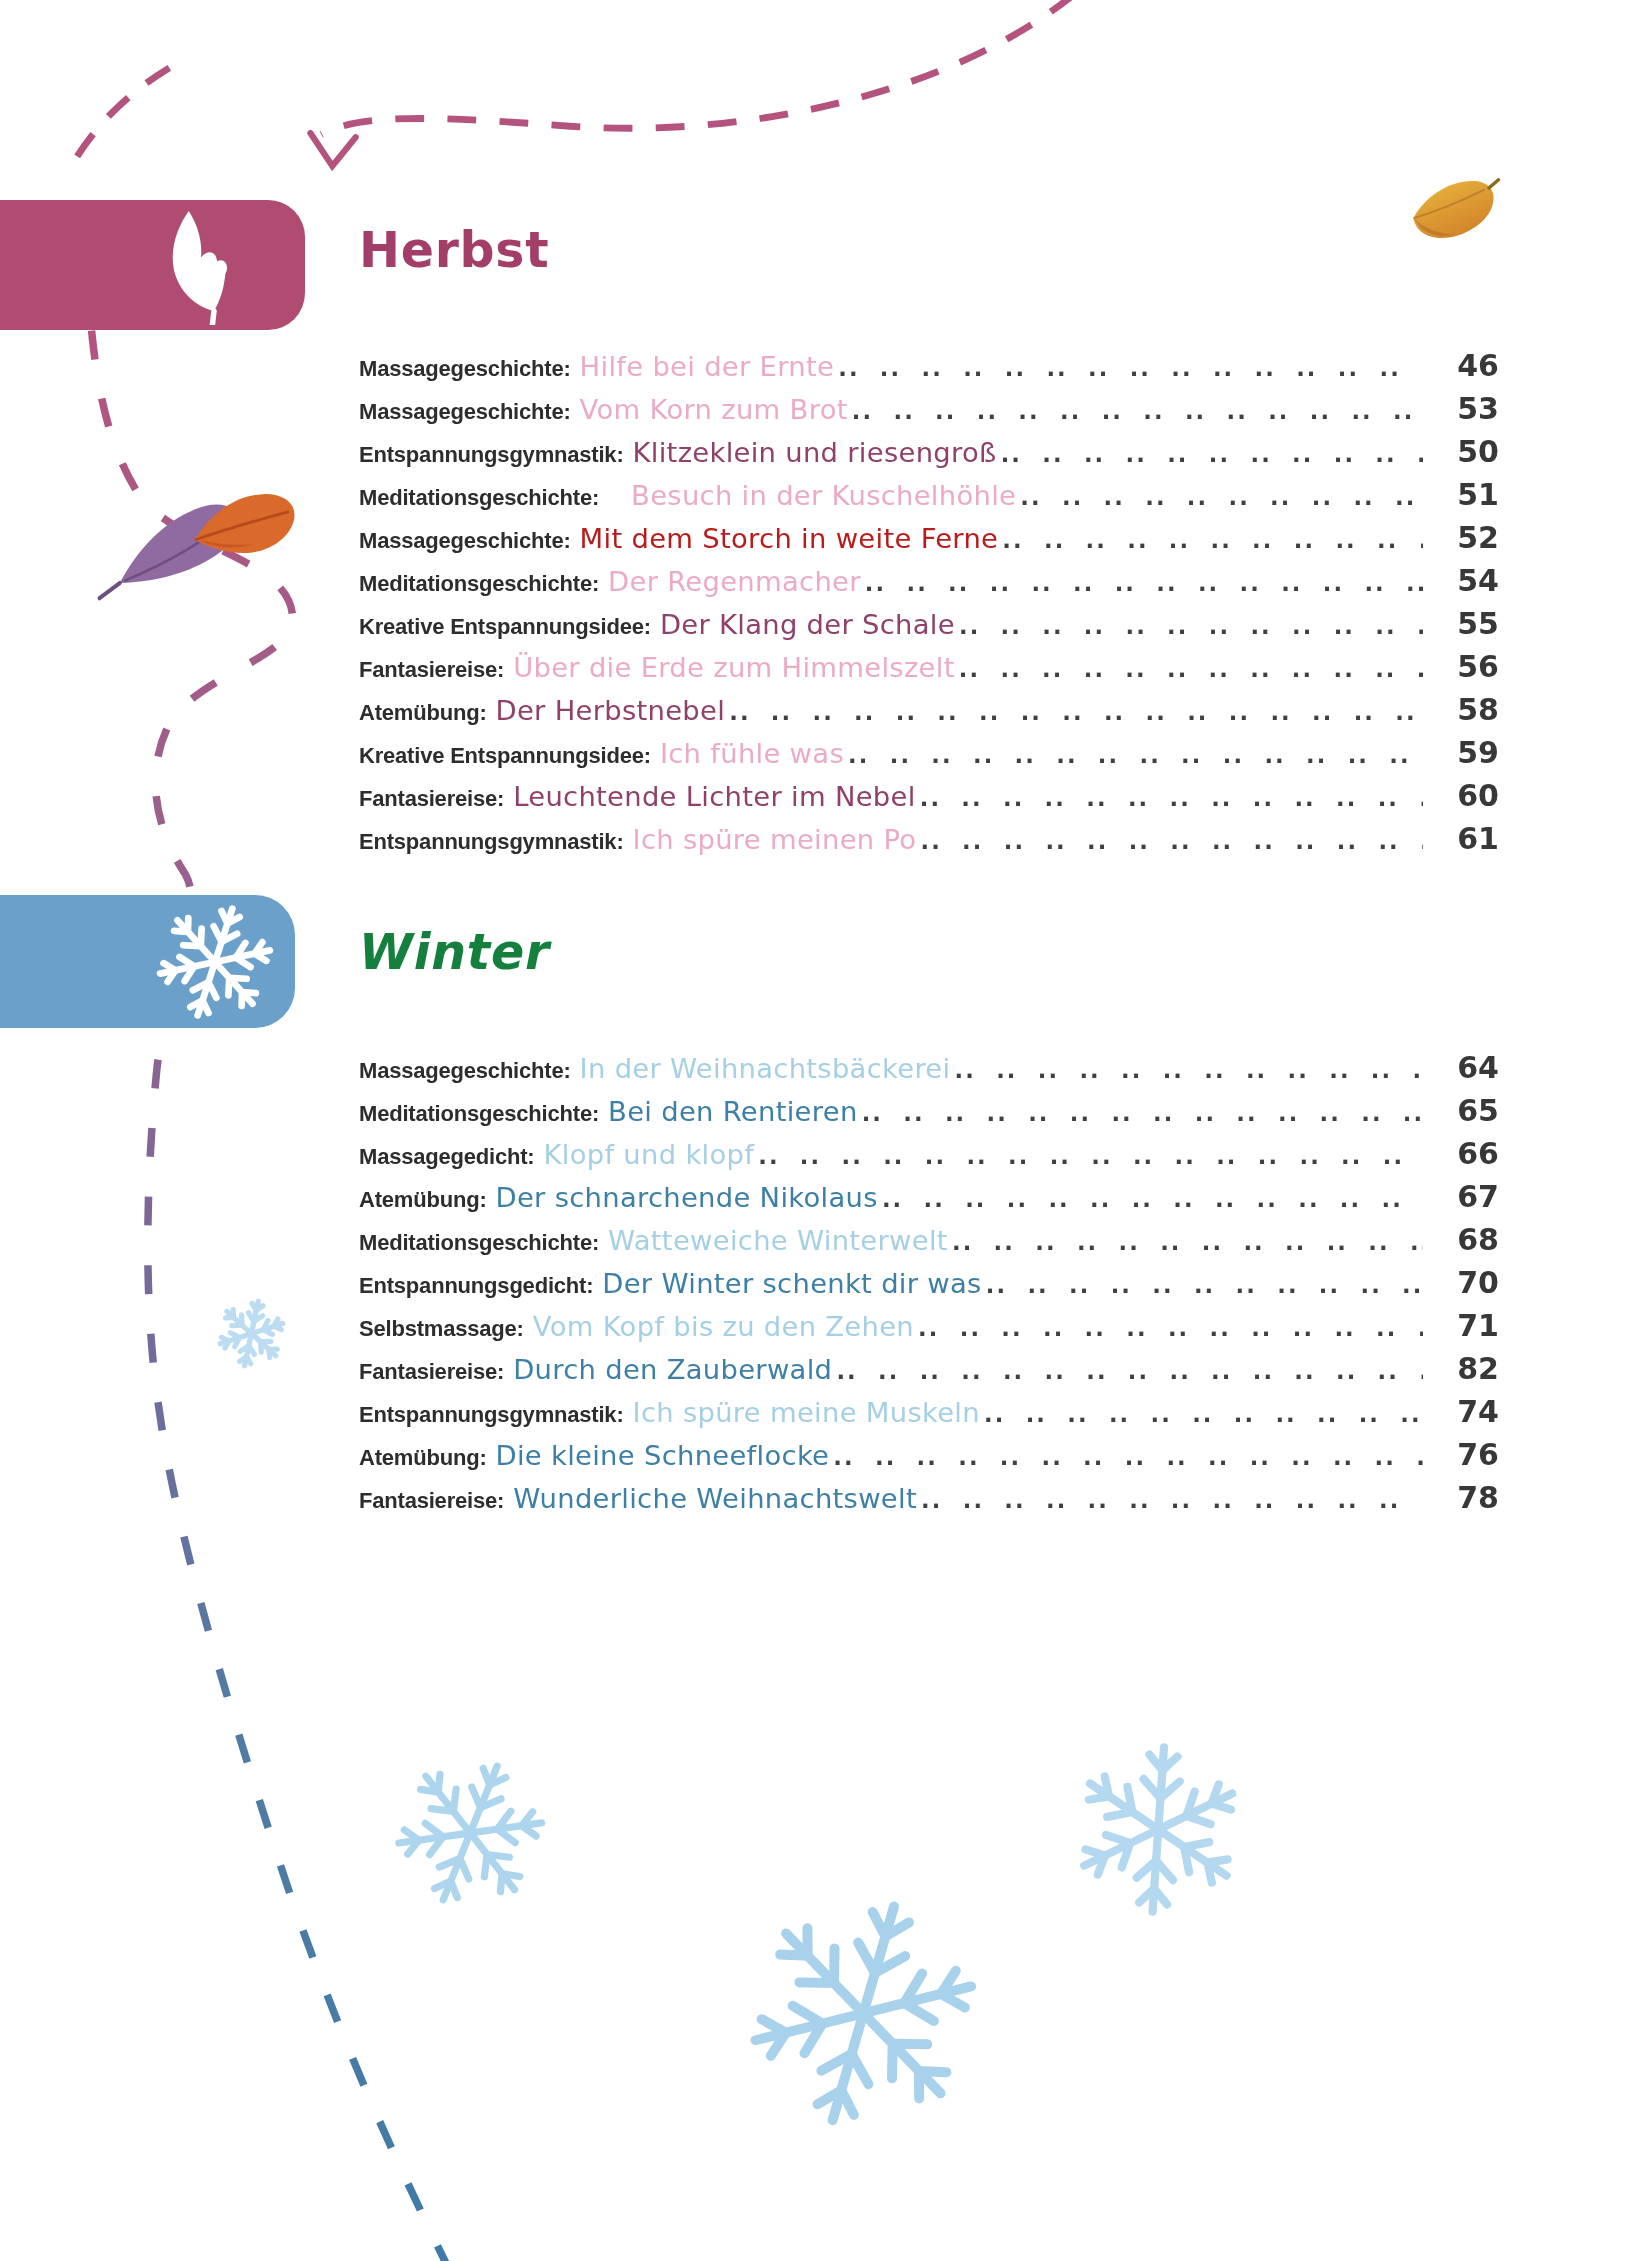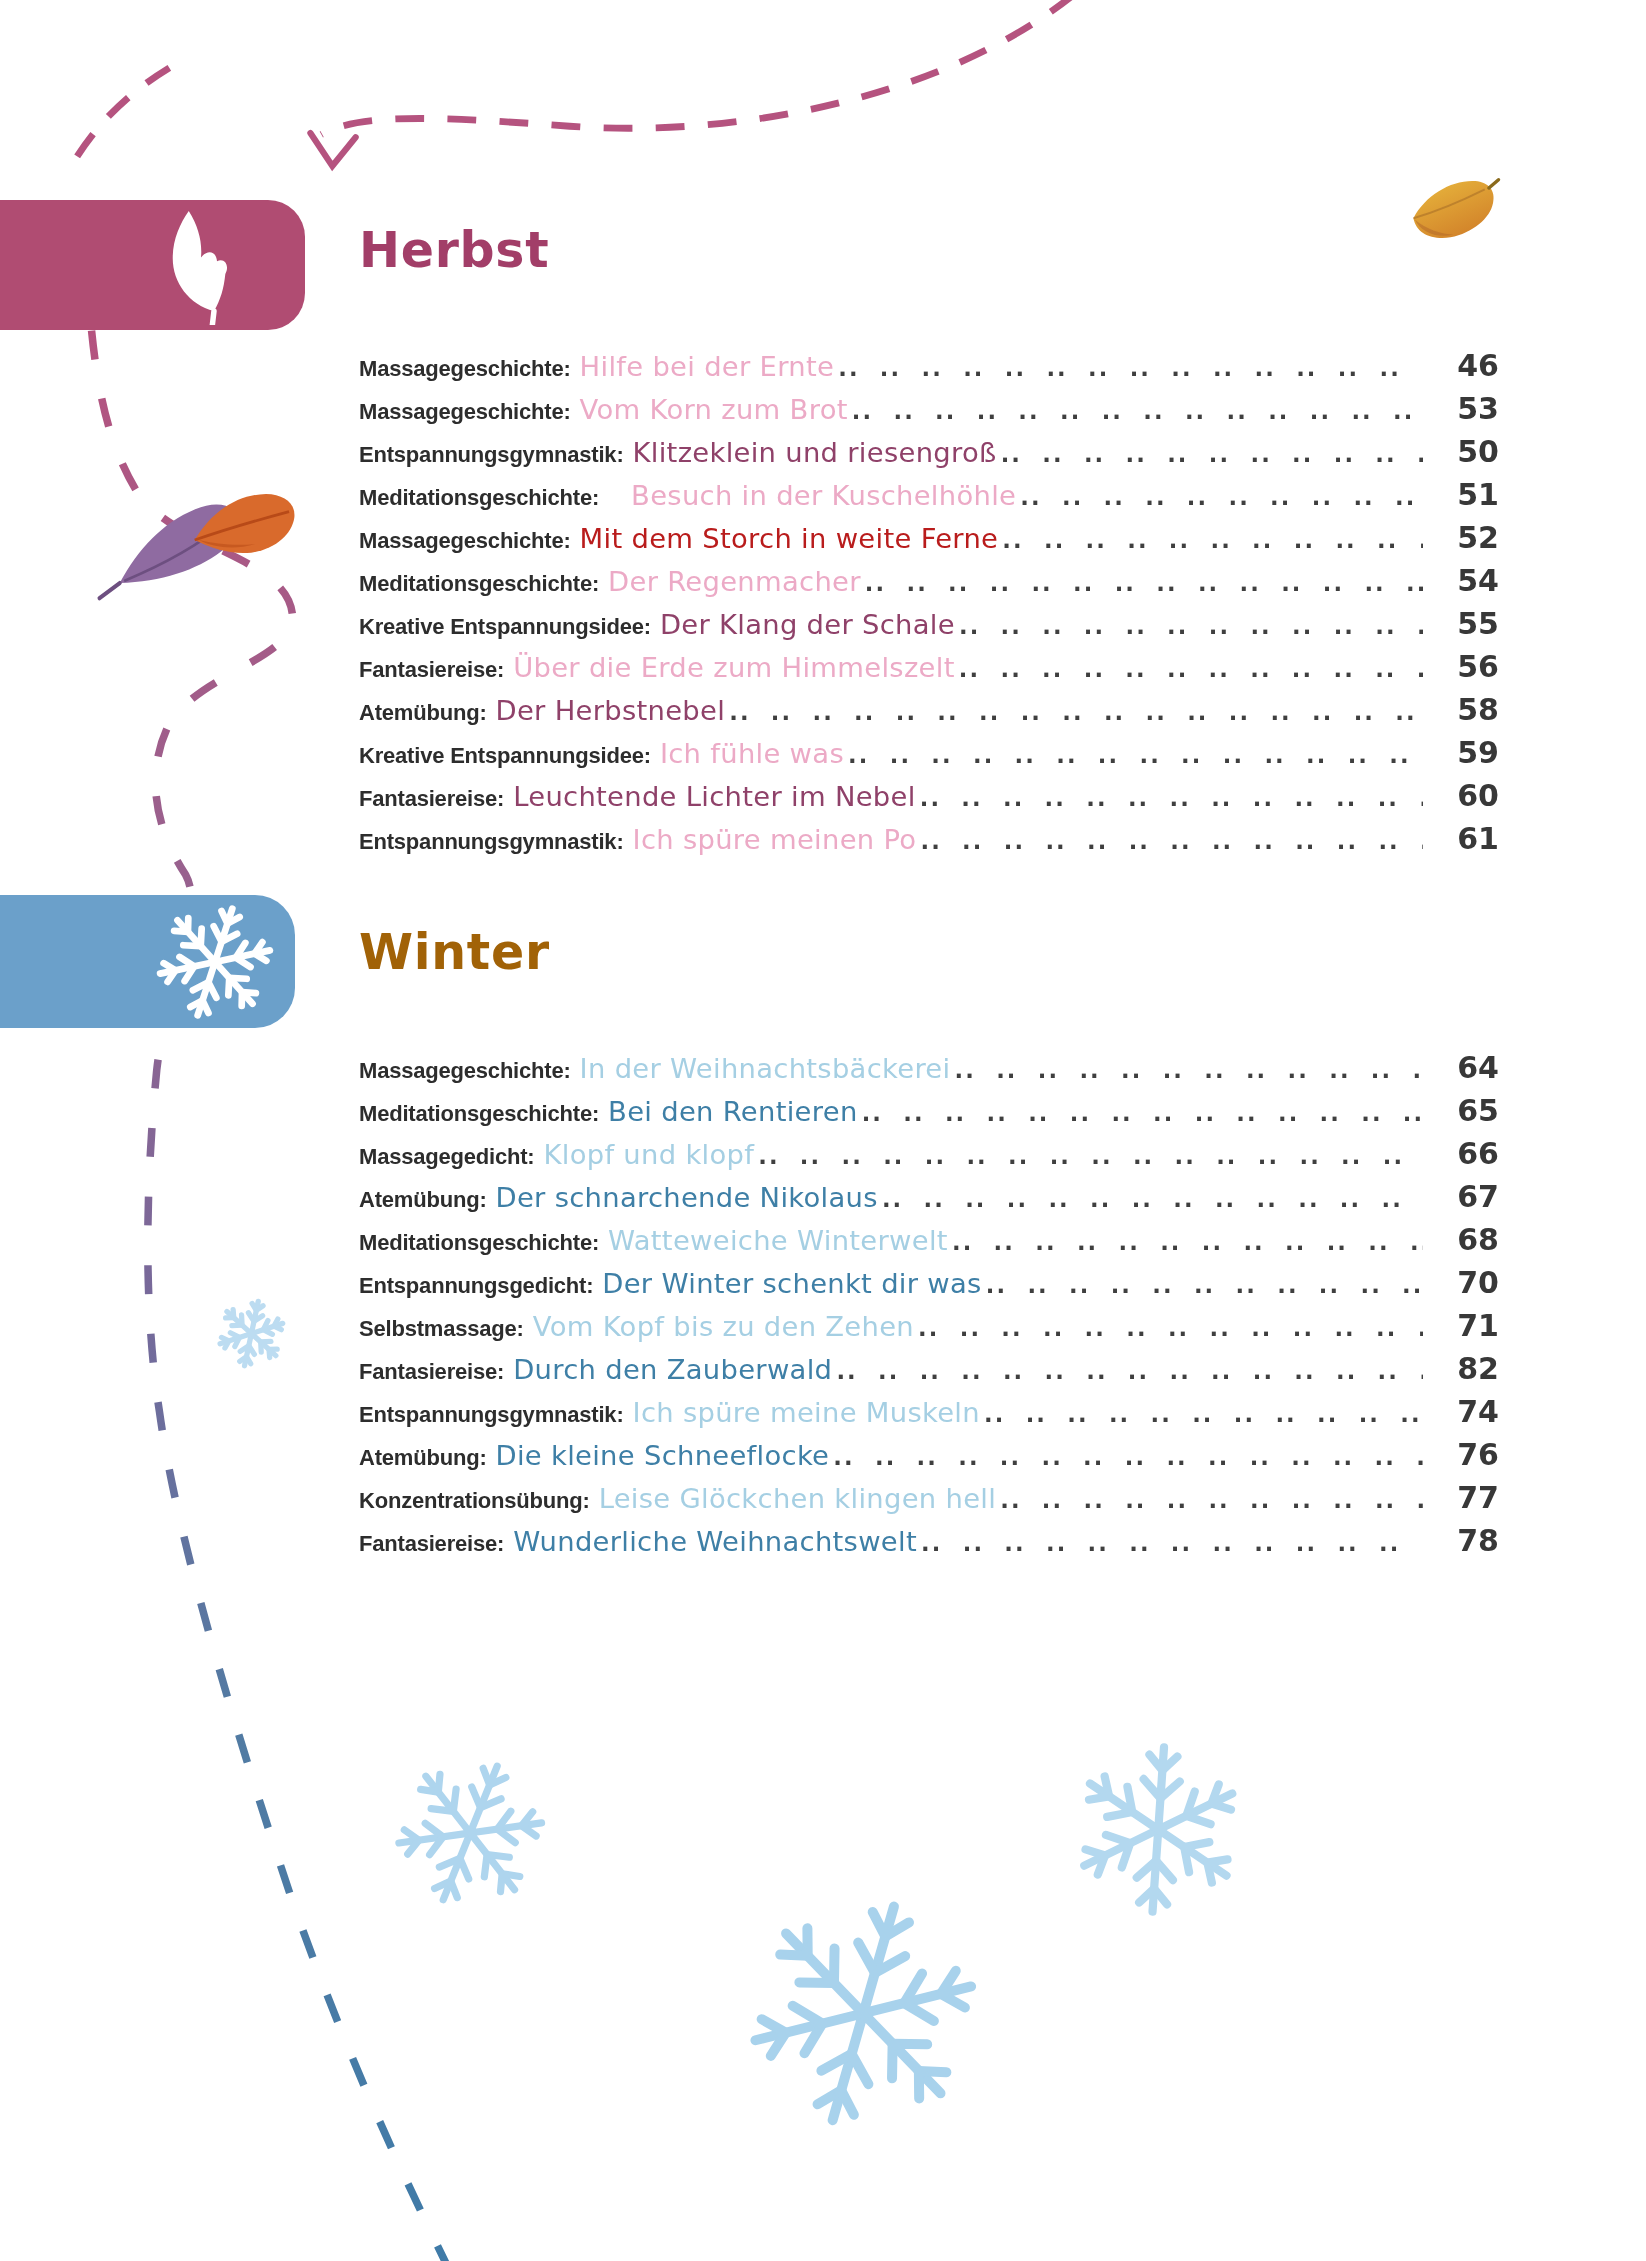--- a/index.html
+++ b/index.html
@@ -203,21 +203,21 @@
   <div class="row">
     <span class="cat">Entspannungsgymnastik:</span>
     <span class="title" style="color: rgb(236, 170, 198);">Ich spüre meinen Po</span>
     <span class="leader"></span>
     <span class="pg">61</span>
   </div>
 </div>
   </div>
 
   <div class="section" id="winter-section">
-    <h1 style="color: #a16207;">Winter</h1>
+    <h1 style="color: #15803d; font-style: italic;">Winter</h1>
     <div class="rows">
   <div class="row">
     <span class="cat">Massagegeschichte:</span>
     <span class="title" style="color: rgb(165, 207, 227);">In der Weihnachtsbäckerei</span>
     <span class="leader"></span>
     <span class="pg">64</span>
   </div>
 
   <div class="row">
     <span class="cat">Meditationsgeschichte:</span>
@@ -275,26 +275,20 @@
     <span class="pg">74</span>
   </div>
 
   <div class="row">
     <span class="cat">Atemübung:</span>
     <span class="title" style="color: rgb(62, 127, 166);">Die kleine Schneeflocke</span>
     <span class="leader"></span>
     <span class="pg">76</span>
   </div>
 
-  <div class="row">
-    <span class="cat">Konzentrationsübung:</span>
-    <span class="title" style="color: rgb(165, 207, 227);">Leise Glöckchen klingen hell</span>
-    <span class="leader"></span>
-    <span class="pg">77</span>
-  </div>
 
   <div class="row">
     <span class="cat">Fantasiereise:</span>
     <span class="title" style="color: rgb(62, 127, 166);">Wunderliche Weihnachtswelt</span>
     <span class="leader"></span>
     <span class="pg">78</span>
   </div>
 </div>
   </div>
 

